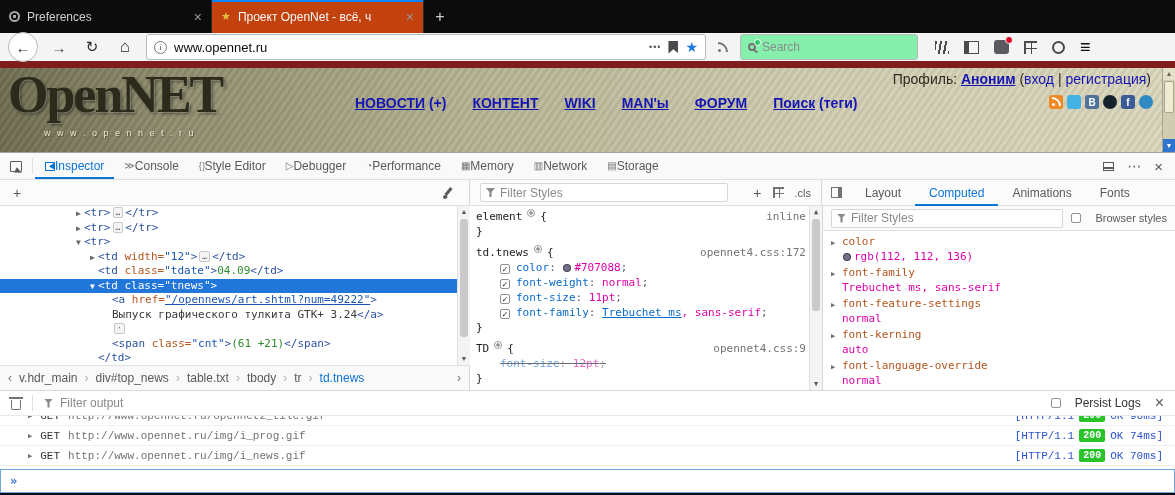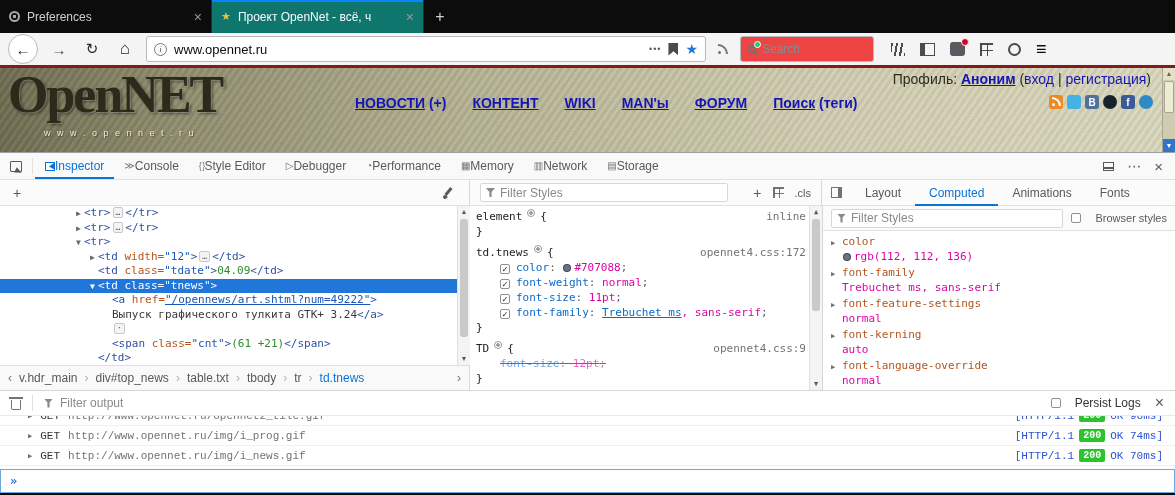--- a/index.html
+++ b/index.html
@@ -3,52 +3,52 @@
 <meta charset="utf-8">
 <style>
 *{margin:0;padding:0;box-sizing:border-box}
 body{font-family:"Liberation Sans",sans-serif;background:#e0e0e0}
 .window{position:relative;width:1175px;height:495px;overflow:hidden;background:#fff;border-bottom:2px solid #0c0c0d;font-size:12px;color:#0c0c0d}
 
 
 .tabbar{position:absolute;left:0;top:0;width:100%;height:33px;background:#0c0c0d;display:flex;align-items:stretch}
 .tabs{display:flex;height:100%}
 .tab{display:flex;align-items:center;gap:7px;width:212px;padding:0 9px;color:#cfcfd1;font-size:12px;position:relative;border-right:1px solid #2a2a2e;cursor:default}
-.tab.active{background:#0f766e;color:#f9f9fa}
+.tab.active{background:#c2410c;color:#f9f9fa}
 .tab.active::before{content:"";position:absolute;left:0;top:0;right:0;height:2px;background:#0a84ff}
 .tab-title{flex:1;white-space:nowrap;overflow:hidden}
 .tab-close{color:#9a9a9c;font-size:14px;line-height:1}
 .tab-close::before{content:"×"}
 .favicon{flex:none;display:inline-block}
 .fav-gear{width:11px;height:11px;border:2px solid #a8a8ac;border-radius:50%;background:radial-gradient(circle,#a8a8ac 1.5px,transparent 2px)}
 .fav-star{font-size:11px;line-height:1}
 .fav-star::before{content:"★";color:#e5c03e}
 .newtab{width:32px;display:flex;align-items:center;justify-content:center;color:#cfcfd1;font-size:16px}
 
 
-.navbar{position:absolute;top:33px;left:0;width:100%;height:35px;background:#f4f4f5;border-bottom:3px solid #7f1d1d;display:flex;align-items:center;padding:0 8px;gap:9px}
+.navbar{position:absolute;top:33px;left:0;width:100%;height:35px;background:#f4f4f5;border-bottom:7px solid #7f1d1d;display:flex;align-items:center;padding:0 8px;gap:9px}
 .navbtn{width:24px;height:24px;display:flex;align-items:center;justify-content:center;color:#2a2a2e;font-size:15px;flex:none}
 .navbtn.back{width:30px;height:30px;border:1px solid #b9b9bb;border-radius:50%;background:#fff}
 .navbtn.back::before{content:"←"}
 .navbtn.fwd::before{content:"→";color:#4a4a4f}
 .navbtn.reload::before{content:"↻"}
 .navbtn.home::before{content:"⌂";font-size:17px}
 .urlbar{width:560px;height:26px;background:#fff;border:1px solid #b9b9bb;border-radius:3px;display:flex;align-items:center;padding:0 7px;gap:7px;flex:none}
 .info-icon{width:13px;height:13px;border:1px solid #777;border-radius:50%;color:#555;font-size:9px;line-height:11px;text-align:center;flex:none}
 .info-icon::before{content:"i";font-style:italic;font-family:"Liberation Serif",serif}
 .urlinput{flex:1;border:none;outline:none;font-size:13px;color:#0c0c0d;font-family:inherit;background:transparent}
 .dots{color:#585959;font-size:9px;letter-spacing:1px;flex:none}
 .dots::before{content:"•••"}
 .pageaction{width:10px;height:13px;background:#4a4a4f;clip-path:polygon(0 0,100% 0,100% 100%,50% 68%,0 100%);flex:none}
 .star{font-size:14px;line-height:1;flex:none}
 .star::before{content:"★";color:#1f7ae0}
 .rssbtn{position:relative;width:16px;height:16px;flex:none}
 .rssbtn::before{content:"";position:absolute;left:3px;bottom:3px;width:3px;height:3px;border-radius:50%;background:#737373}
 .rssbtn::after{content:"";position:absolute;left:3px;bottom:3px;width:8px;height:8px;border-top:2px solid #737373;border-right:2px solid #737373;border-top-right-radius:100%}
-.searchbar{width:134px;height:26px;background:#ef4444;border:1px solid #b9b9bb;border-radius:3px;display:flex;align-items:center;padding:0 7px;gap:6px;position:relative;flex:none}
+.searchbar{width:178px;height:26px;background:#86efac;border:1px solid #b9b9bb;border-radius:3px;display:flex;align-items:center;padding:0 7px;gap:6px;position:relative;flex:none}
 .searchbar input{border:none;outline:none;flex:1;font-size:12px;color:#333;background:transparent;font-family:inherit;min-width:0}
 .mag{width:8px;height:8px;border:2px solid #737373;border-radius:50%;position:relative;flex:none}
 .mag::after{content:"";position:absolute;width:5px;height:2px;background:#737373;right:-4px;bottom:-3px;transform:rotate(40deg)}
 .addbadge{position:absolute;left:13px;top:4px;width:7px;height:7px;border-radius:50%;background:#2ac769;border:1px solid #fff}
 .nav-right{display:flex;align-items:center;gap:15px;margin-left:8px}
 .libicon{width:14px;height:13px;background:repeating-linear-gradient(100deg,#4a4a4f 0 2px,transparent 2px 5px)}
 .sideicon{width:15px;height:13px;border:1px solid #4a4a4f;position:relative}
 .sideicon::before{content:"";position:absolute;left:0;top:0;bottom:0;width:4px;background:#4a4a4f}
 .exticon{width:15px;height:14px;background:#5a5a60;border-radius:3px;position:relative}
 .redbadge{position:absolute;right:-4px;top:-4px;width:8px;height:8px;border-radius:50%;background:#d70022;border:1px solid #f4f4f5}

